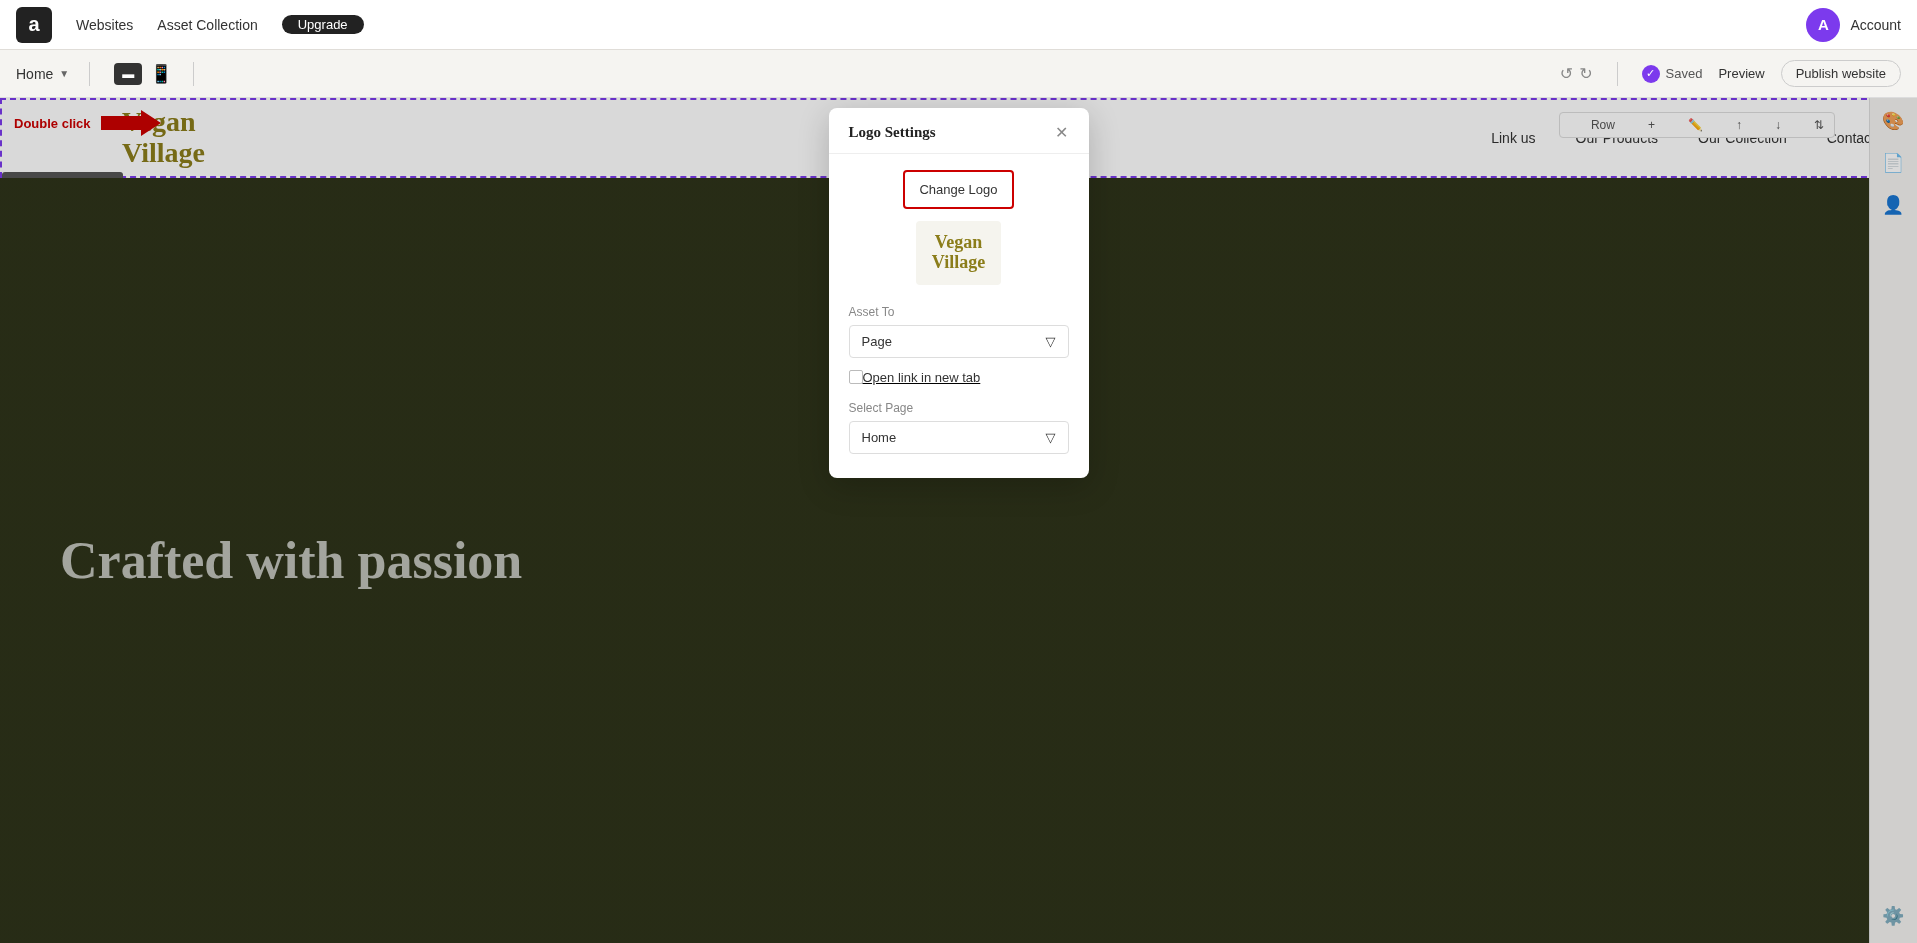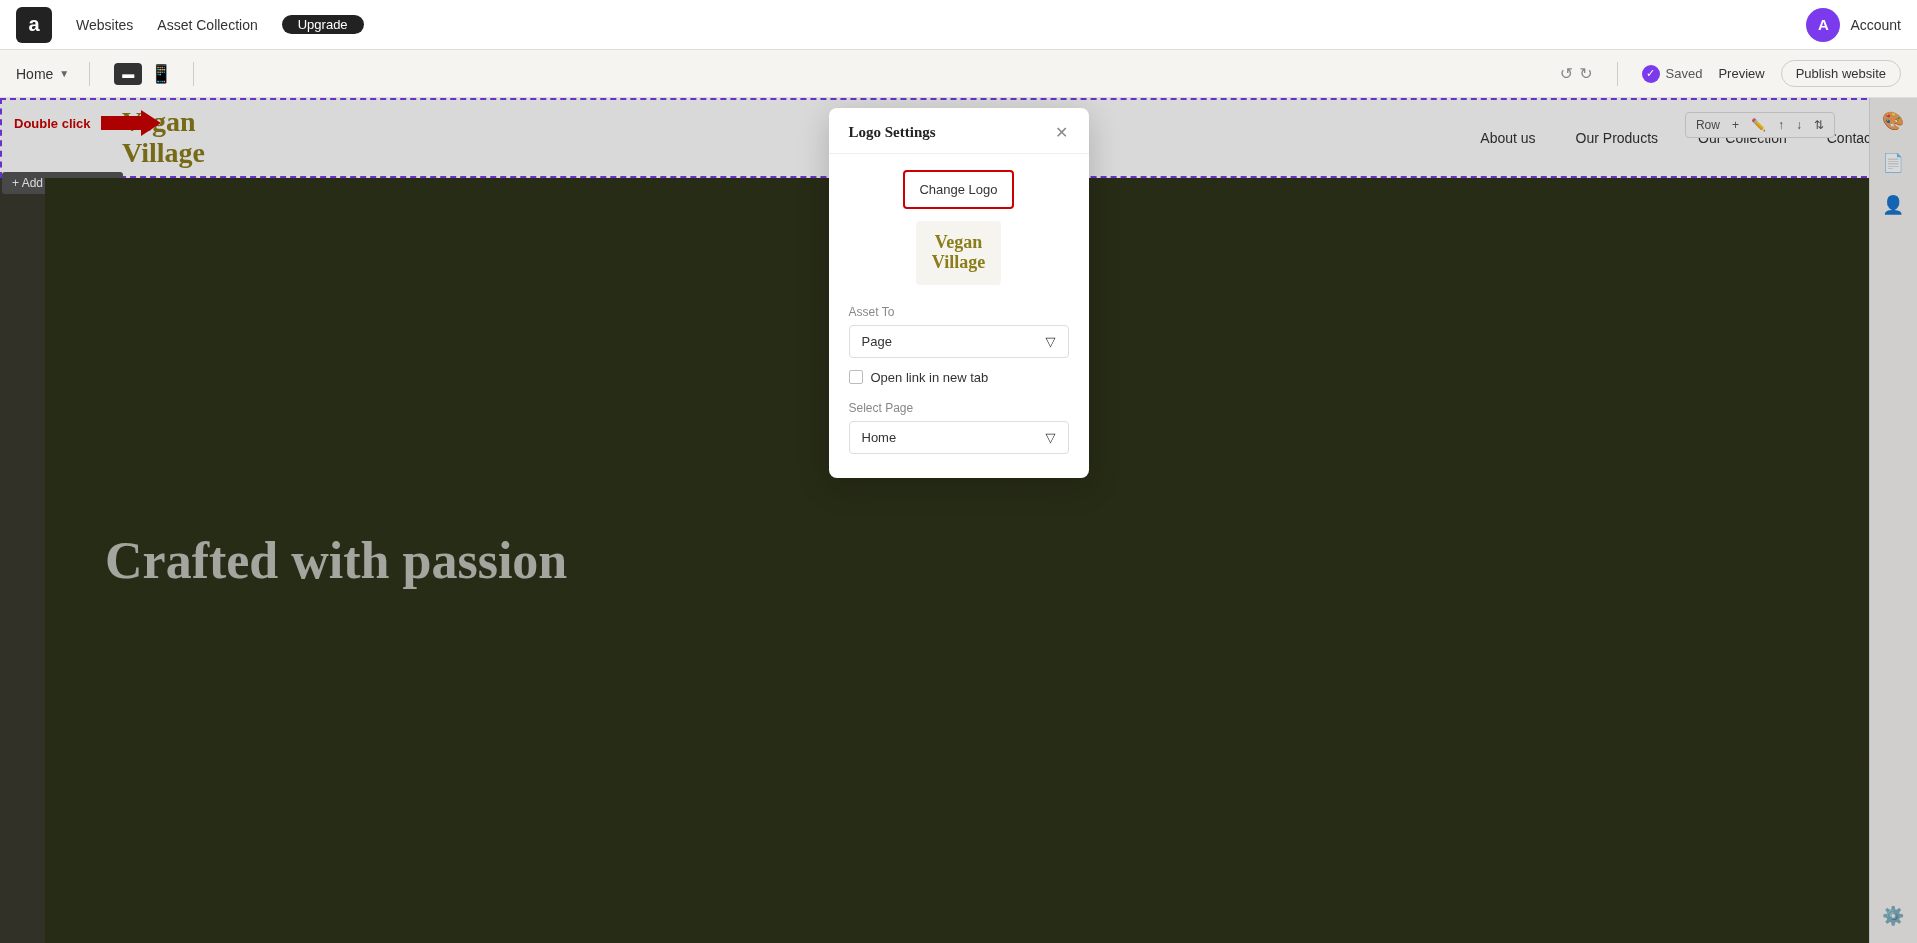--- a/index.html
+++ b/index.html
@@ -256,20 +256,21 @@
       display: flex;
       align-items: center;
       gap: 4px;
       padding: 3px 6px;
       font-size: 12px;
       color: #555;
     }
     .row-toolbar span {
       cursor: pointer;
       padding: 2px 4px;
+      margin-left: 21px;
     }
 
     
     .right-panel {
       position: absolute;
       right: 0;
       top: 0;
       bottom: 0;
       width: 48px;
       background: #f5f4f1;
@@ -288,21 +289,20 @@
 
     
     .site-hero {
       position: relative;
       background: rgba(0,0,0,0.5);
       height: calc(943px - 98px - 80px);
       display: flex;
       align-items: center;
       justify-content: flex-start;
       padding: 0 60px;
-      margin-left: 45px;
     }
     .site-hero-bg {
       position: absolute;
       top: 0; left: 0; right: 0; bottom: 0;
       background: 
         linear-gradient(rgba(40,40,20,0.65), rgba(40,40,20,0.65)),
         repeating-linear-gradient(
           0deg,
           transparent,
           transparent 20px,
@@ -430,22 +430,22 @@
       display: flex;
       align-items: center;
       justify-content: space-between;
       cursor: pointer;
       font-size: 13px;
       color: #333;
       background: #fff;
     }
     .modal-checkbox-row {
       display: flex;
-      gap: 8px;
       padding: 12px 20px;
+      text-decoration: underline;
     }
     .modal-checkbox {
       width: 14px;
       height: 14px;
       border: 1px solid #bbb;
       border-radius: 2px;
       flex-shrink: 0;
       cursor: pointer;
     }
     .modal-checkbox-label {
@@ -514,21 +514,21 @@
       </div>
 
       <div class="site-logo-area" style="margin-left: 80px;">
         <div class="site-logo-text">
           <span>Vegan</span><br>
           <span>Village</span>
         </div>
       </div>
 
       <div class="site-nav-links">
-        <span class="site-nav-link">About us</span>
+        <span class="site-nav-link">Link us</span>
         <span class="site-nav-link">Our Products</span>
         <span class="site-nav-link">Our Collection</span>
         <span class="site-nav-link">Contact</span>
       </div>
 
       <div class="row-toolbar">
         <span>Row</span>
         <span>+</span>
         <span>✏️</span>
         <span>↑</span>

